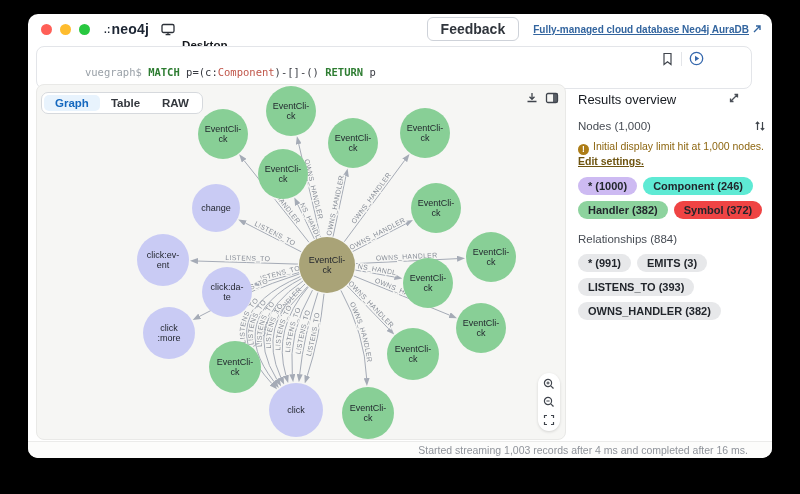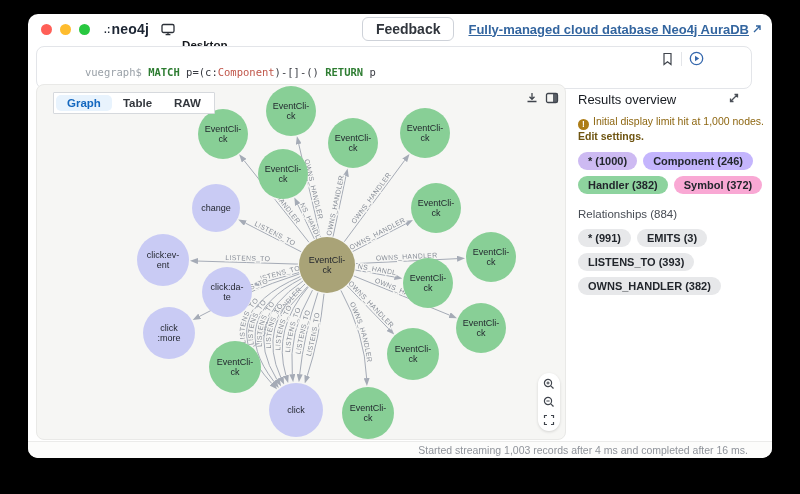--- a/index.html
+++ b/index.html
@@ -15,21 +15,21 @@
   .dot.red{background:#ff5f57}.dot.yellow{background:#febc2e}.dot.green{background:#28c840}
   .logo { font-size:14px; font-weight:700; color:#1c2533; letter-spacing:.2px; display:flex; align-items:flex-end; }
   .logo .mark{ font-size:10px; margin-right:1px; line-height:14px; color:#1c2533;}
   .appicon { margin:0 7px 0 12px; color:#2a2f37; display:flex; }
   .applabel { font-size:11.5px; font-weight:700; color:#15181d;margin-top:32px; }
   .titlebar-right { margin-left:auto; display:flex; align-items:center; gap:14px; }
   .feedback-btn {
     background:#fff; border:1px solid #ced2d9; border-radius:6px; padding:3px 13px;
     font-size:14px; font-weight:600; color:#30353c; font-family:inherit; cursor:pointer;
   }
-  .aura-link { font-size:13px; font-weight:600; color:#33659f; text-decoration:underline; display:flex; align-items:center; gap:3px; cursor:pointer; }
+  .aura-link { font-size:10px; font-weight:600; color:#33659f; text-decoration:underline; display:flex; align-items:center; gap:3px; cursor:pointer; }
   
   .query-row { position:relative; padding:2px 8px 0 8px; }
   .query-box {
     position:relative; width:716px; height:43px; border:1px solid #e3e5e9; border-radius:8px;
     background:#fff; padding:7px 60px 0 10px; font-family:"DejaVu Sans Mono","Liberation Mono",monospace;
     font-size:10.5px; white-space:pre;
   }
   .tok-prompt{ color:#9aa1a8; }
   .tok-keyword{ color:#2e7d32; font-weight:700; }
   .tok-label{ color:#c0564a; }
@@ -37,22 +37,22 @@
   .query-icons { position:absolute; right:68px; top:7px; display:flex; align-items:center; gap:7px; color:#40454d; }
   .query-icons .sep{ width:1px; height:14px; background:#e3e5e9; }
   .icon-btn { background:none; border:none; padding:0; cursor:pointer; color:#40454d; display:flex; align-items:center; }
   .expand-btn { position:absolute; right:32px; top:48px; color:#4a4f57; }
   
   .canvas {
     position:absolute; left:8px; top:70px; width:530px; height:356px;
     background:#f6f6f4; border:1px solid #e9e9e7; border-radius:8px; overflow:hidden;
   }
   .view-tabs {
-    position:absolute; left:16px; top:7px; display:flex; background:#fff;
-    border:1px solid #d6d9dd; border-radius:1px; padding:2px; z-index:3;
+    position:absolute; left:4px; top:7px; display:flex; background:#fff;
+    border:1px solid #d6d9dd; border-radius:7px; padding:2px; z-index:3;
   }
   .vtab { border:none; background:transparent; font-family:inherit; font-size:11.5px; font-weight:600;
     color:#33373d; padding:2px 11px; border-radius:5px; cursor:pointer; }
   .vtab.active { background:#e8f3fd; color:#1568bf; }
   .canvas-topright { position:absolute; right:6px; top:6px; display:flex; gap:6px; z-index:3; color:#53575e; }
   .zoom-controls {
     position:absolute; right:5px; bottom:8px; width:22px; background:#fff; border-radius:11px;
     box-shadow:0 1px 3px rgba(0,0,0,.14); display:flex; flex-direction:column; align-items:center;
     padding:5px 0; gap:6px; z-index:3; color:#4a4f57;
   }
@@ -63,21 +63,21 @@
   .node-label { font-size:9px; fill:#1f232b; text-anchor:middle; }
   
   .results { position:absolute; left:550px; top:70px; width:188px; }
   .results-title { font-size:13px; font-weight:400; color:#171b21; margin-top:8px; }
   .section-heading { font-size:11.5px; color:#474c54; display:flex; align-items:center; }
   .nodes-heading-row { margin-top:13px; display:flex; align-items:center; justify-content:space-between; }
   .sort-btn { color:#3f444b; }
   .warning-row { margin-top:8px; font-size:10.5px; color:#8e6712; line-height:13px; }
   .warning-ico { display:inline-flex; width:11px; height:11px; border-radius:50%; background:#ad7d17;
     color:#fff; font-size:8.5px; font-weight:700; align-items:center; justify-content:center; margin-right:4px; vertical-align:-2px;}
-  .warning-link { color:#6e5410; font-weight:700; cursor:pointer; }
+  .warning-link { color:#6e5410; font-weight:700; text-decoration:underline; cursor:pointer; }
   .pill-wrap { display:flex; flex-wrap:wrap; gap:6px; margin-top:9px; }
   .pill { font-size:11px; font-weight:700; color:#22262c; border-radius:11px; padding:3px 10px; cursor:pointer; white-space:nowrap; }
   .rel-heading { margin-top:14px; }
   
   .statusbar {
     position:absolute; left:0; bottom:0; width:100%; height:17px; background:#fcfcfb;
     border-top:1px solid #ebebea; border-radius:0 0 10px 10px;
     font-size:10.5px; color:#8f939a; text-align:right; line-height:16px; padding-right:24px;
   }
 </style>
@@ -335,29 +335,38 @@
       <button class="icon-btn">
         <svg width="12" height="12" viewBox="0 0 12 12">
             <path d="M1.5 4 V1.5 H4 M8 1.5 H10.5 V4 M10.5 8 V10.5 H8 M4 10.5 H1.5 V8" fill="none" stroke="currentColor" stroke-width="1.2"></path>
           </svg>
       </button>
     </div>
   </div>
 
   <div class="results">
     <div class="results-title">Results overview</div>
+    <div class="nodes-heading-row">
+      <span class="section-heading">Nodes (1,000)</span>
+      <button class="icon-btn sort-btn">
+        <svg width="12" height="12" viewBox="0 0 12 12">
+            <path d="M3.5 10 V2.2 M1.8 3.8 L3.5 2 L5.2 3.8" fill="none" stroke="currentColor" stroke-width="1.2"></path>
+            <path d="M8.5 2 V9.8 M6.8 8.2 L8.5 10 L10.2 8.2" fill="none" stroke="currentColor" stroke-width="1.2"></path>
+          </svg>
+      </button>
+    </div>
     <div class="warning-row">
       <span class="warning-ico">!</span><span>Initial display limit hit at 1,000 nodes.</span>
       <span class="warning-link">Edit settings.</span>
     </div>
     <div class="pill-wrap">
         <span class="pill" style="background: rgb(205, 186, 242);">* (1000)</span>
-        <span class="pill" style="background: #c4b5fd;">Component (246)</span>
+        <span class="pill" style="background: #5eead4;">Component (246)</span>
         <span class="pill" style="background: rgb(141, 211, 158);">Handler (382)</span>
-        <span class="pill" style="background: #f9a8d4;">Symbol (372)</span>
+        <span class="pill" style="background: #ef4444;">Symbol (372)</span>
       </div>
     <div class="section-heading rel-heading">Relationships (884)</div>
     <div class="pill-wrap">
         <span class="pill" style="background: rgb(231, 232, 234);">* (991)</span>
         <span class="pill" style="background: rgb(231, 232, 234);">EMITS (3)</span>
         <span class="pill" style="background: rgb(231, 232, 234);">LISTENS_TO (393)</span>
         <span class="pill" style="background: rgb(231, 232, 234);">OWNS_HANDLER (382)</span>
       </div>
   </div>
 

